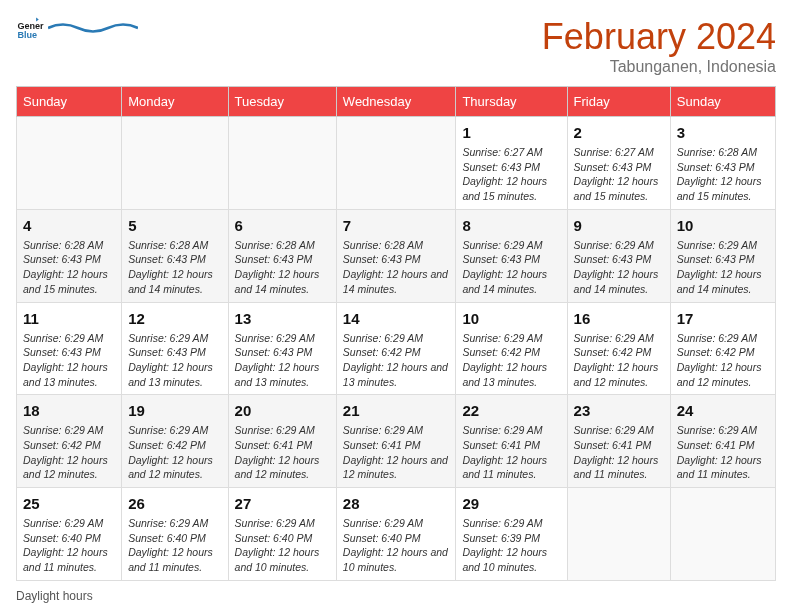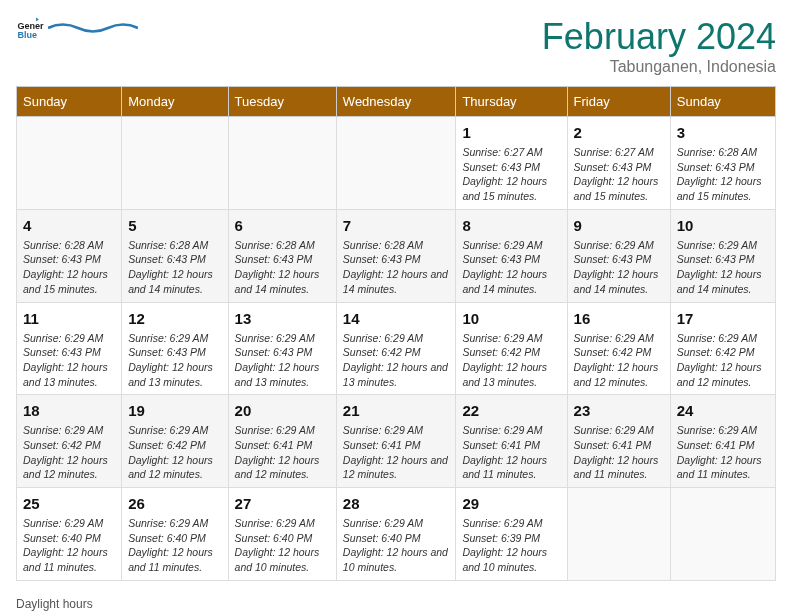--- a/index.html
+++ b/index.html
@@ -24,33 +24,33 @@
     .logo-icon {
       width: 28px;
       height: 28px;
     }
     .title-block {
       text-align: right;
     }
     .main-title {
       font-size: 36px;
       font-weight: normal;
-      color: #0f766e;
+      color: #c2410c;
     }
     .subtitle {
       font-size: 16px;
       color: #737373;
     }
     table {
       width: 100%;
       border-collapse: collapse;
       font-size: 11px;
     }
     thead tr {
-      background-color: #a16207;
+      background-color: #ef4444;
       color: #fff;
     }
     thead th {
       padding: 7px 6px;
       text-align: left;
       font-size: 13px;
       font-weight: normal;
       border: 1px solid #ccc;
     }
     tbody tr {
@@ -72,21 +72,21 @@
     }
     .day-info {
       font-size: 10.5px;
       color: #333;
       font-style: italic;
     }
     .empty-cell {
       background: #f9f9f9;
     }
     .footer {
-      margin-top: 16px;
+      margin-top: 8px;
       font-size: 12px;
       color: #555;
       text-align: left;
     }
     tbody tr:nth-child(odd) { background: #fff; }
     tbody tr:nth-child(even) { background: #f5f5f5; }
   </style>
 </head>
 <body>
 

